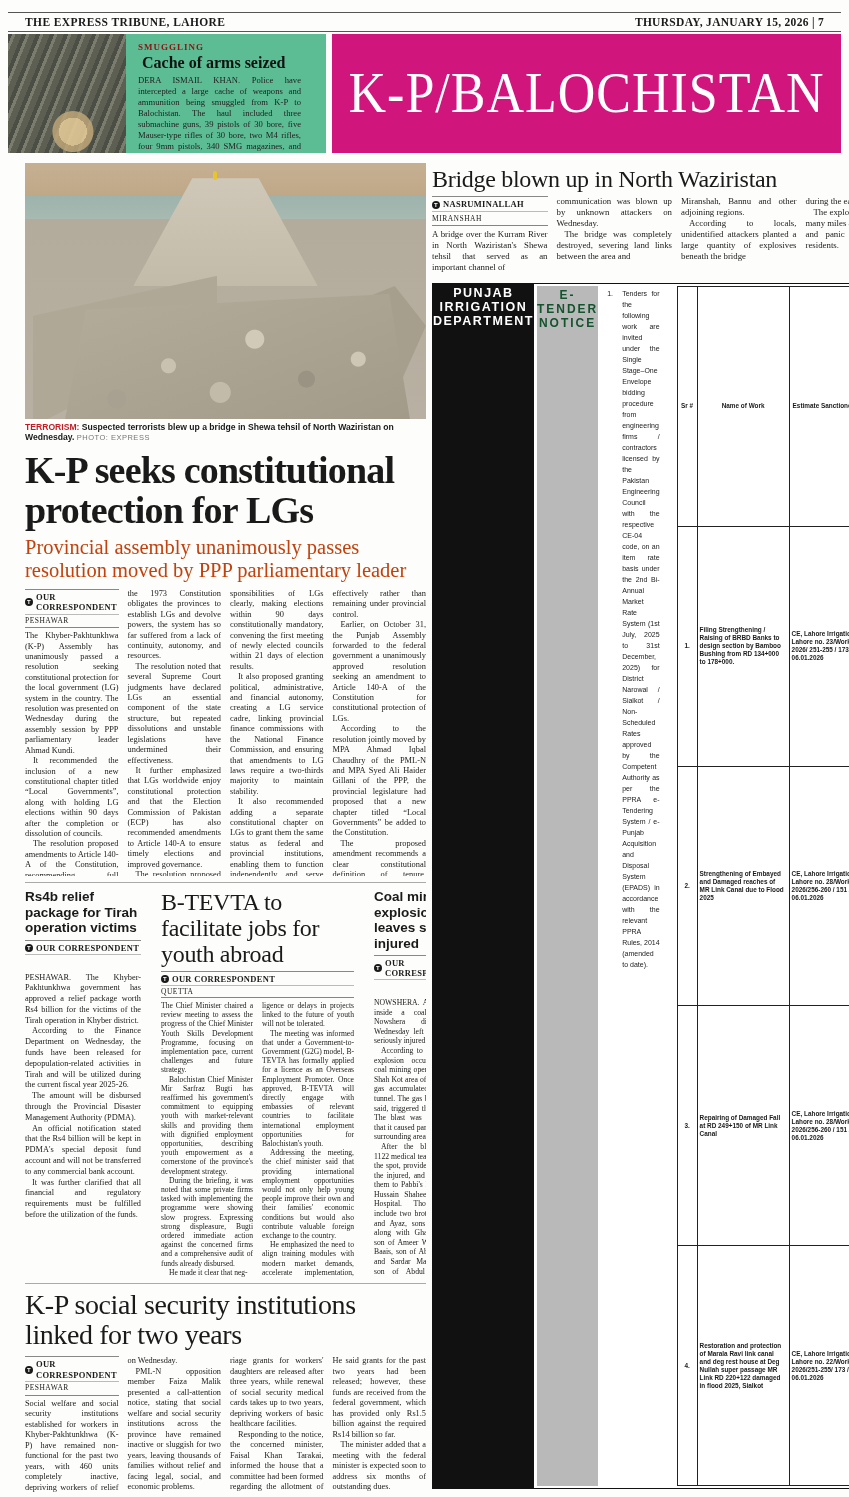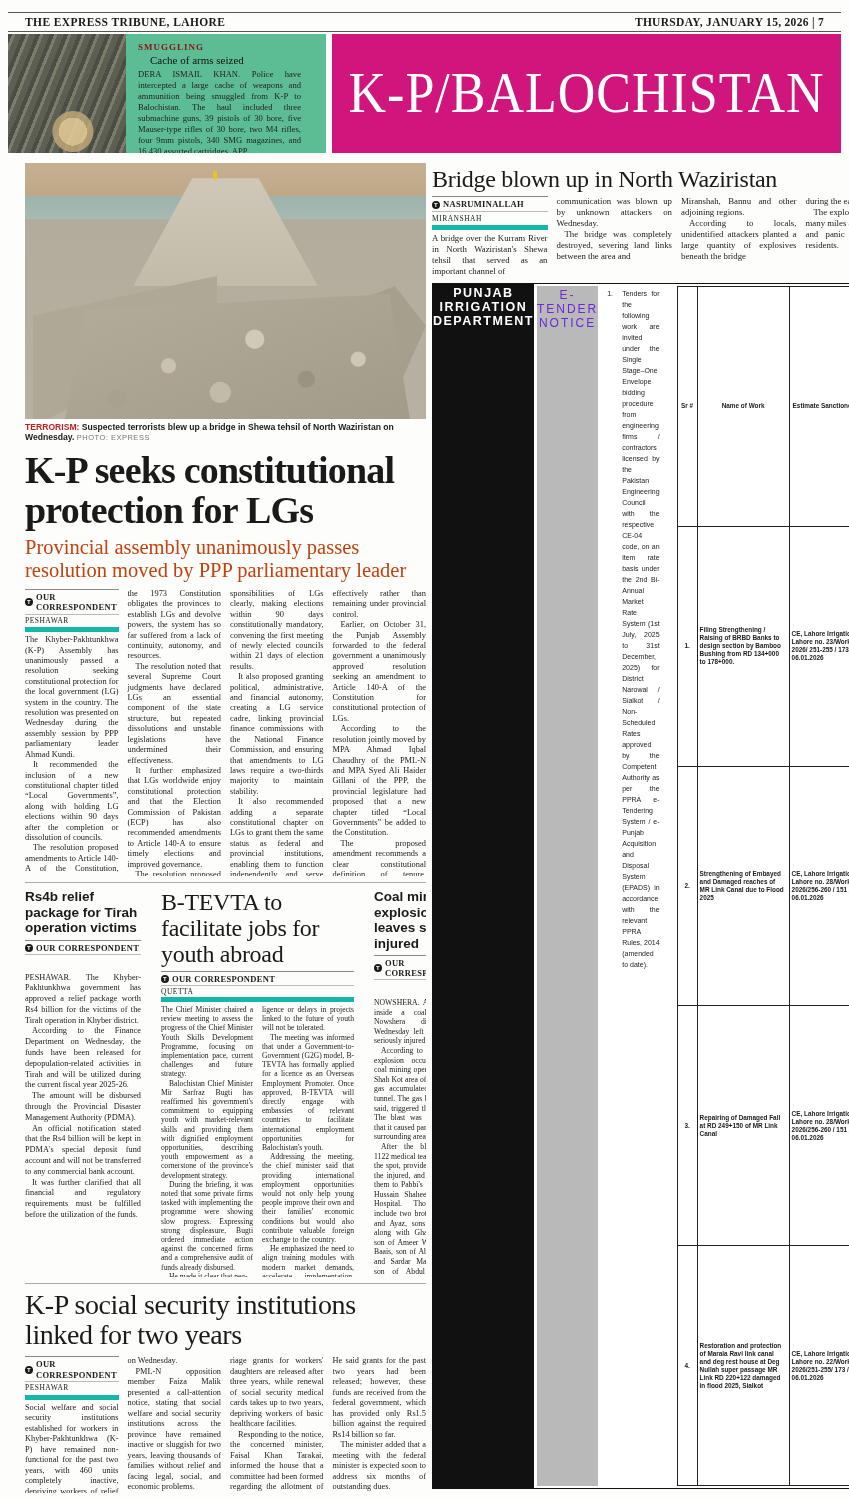--- a/index.html
+++ b/index.html
@@ -16,29 +16,29 @@
   .mast-date { font-weight:bold; font-size:11.5px; letter-spacing:.3px; }
   
   .greenbox { position:absolute; top:34px; left:8px; width:318px; height:119px; background:var(--green); overflow:hidden; }
   .weapons { position:absolute; left:0; top:0; width:118px; height:119px;
      background:
        radial-gradient(circle at 55% 82%, rgba(225,200,150,.9) 0 14px, rgba(190,165,120,.85) 14px 20px, transparent 21px),
        repeating-linear-gradient(112deg, #4a4e44 0 4px, #7a7d6e 4px 7px, #5c5f52 7px 13px),
        #666a5c; }
   .smuggle-text { position:absolute; left:130px; top:8px; right:25px; }
   .kicker-red { color:#8e1414; font-weight:bold; font-size:9px; letter-spacing:1px; }
-  .smuggle-h { font-size:11px; font-weight:normal; margin:2px 0 3px 12px; color:#111; }
+  .smuggle-h { font-size:16px; font-weight:bold; margin:2px 0 3px 4px; color:#111; }
   .smuggle-b { font-size:8.6px; line-height:11px; text-align:justify; color:#222; }
   .banner { position:absolute; top:34px; left:332px; width:509px; height:119px; background:var(--magenta);
      display:flex; align-items:center; justify-content:center; }
   .banner span { color:#fff; font-size:52px; letter-spacing:1px; font-weight:400; transform:scaleY(1.08); }
   
   .byline { border-top:1px solid #888; border-bottom:1px solid #bbb; padding:2px 0 1px 0; font-weight:bold; font-size:8.5px; letter-spacing:.3px; display:flex; align-items:center; gap:3px; }
   .corr-dot { width:8px; height:8px; border-radius:50%; background:#1a1a1a; color:#fff; font-size:6px; line-height:8px; text-align:center; font-family:"Liberation Sans",sans-serif; flex:0 0 auto; }
-  .dateline { border-bottom:5px solid #14b8a6; font-size:7.5px; letter-spacing:.5px; padding:1px 0; margin-bottom:3px; }
+  .dateline { border-bottom:1px solid #14b8a6; font-size:7.5px; letter-spacing:.5px; padding:1px 0; margin-bottom:3px; }
   .cols { display:flex; gap:9px; }
   .col { flex:1; font-size:8.4px; line-height:10.4px; text-align:justify; }
   .col p { margin:0; }
   .col p + p { text-indent:8px; }
   hr.div { border:none; border-top:1px solid #aaa; margin:6px 0; }
   
   .leftcol { position:absolute; left:25px; top:163px; width:401px; bottom:4px; overflow:hidden; }
   .bphoto { position:relative; width:100%; height:256px; overflow:hidden;
      background: linear-gradient(to bottom, #c6b093 0%, #bfa887 13%, #9db3ac 13%, #a8bab2 22%, #b3ab9b 22%, #b8b0a2 100%); }
   .deck { position:absolute; left:50%; top:6%; width:46%; height:42%; transform:translateX(-50%);
@@ -80,21 +80,21 @@
   .social-body .col { font-size:8.3px; line-height:10.5px; }
   
   .rightcol { position:absolute; left:432px; top:166px; width:489px; bottom:8px; }
   .bridge-h { font-size:24px; line-height:26px; font-weight:500; letter-spacing:-.3px; margin-bottom:4px; }
   .bridge-body { height:92px; overflow:hidden; }
   .bridge-body .col { font-size:8.8px; line-height:11px; }
   
   .tender { position:absolute; left:0; right:0; top:101px; bottom:0; border:1.5px solid #111;
      font-family:"Liberation Sans",sans-serif; display:flex; flex-direction:row; background:#fff;margin-top:16px; }
   .t-dept { background:#111; color:#fff; text-align:center; font-weight:bold; font-size:12.5px; letter-spacing:1.5px; padding:2px 0; }
-  .t-sub  { background:#b9b9b9; color:#6d28d9; text-align:center; font-weight:normal; font-size:12px; letter-spacing:2px; padding:1.5px 0; margin:2px 3px; }
+  .t-sub  { background:#b9b9b9; color:#14532d; text-align:center; font-weight:bold; font-size:12px; letter-spacing:2px; padding:1.5px 0; margin:2px 3px; }
   .t-item1 { display:flex; padding:4px 9px 3px 6px; font-size:7px; line-height:11px; text-align:justify; }
   .t-item1 .cno { width:15px; flex:0 0 auto; }
   table.t-tab { border-collapse:collapse; margin:2px 8px; table-layout:fixed; width:calc(100% - 16px); }
   .t-tab th, .t-tab td { border:1px solid #222; font-size:6.4px; line-height:8px; font-weight:bold; padding:2px; vertical-align:middle; text-align:center; }
   .t-tab td.wk, .t-tab td.est { text-align:left; }
   .t-tab th { background:#fff; }
   .rot { writing-mode:vertical-rl; transform:rotate(180deg); display:inline-block; max-height:46px; white-space:normal; }
   .conds { flex:1; overflow:hidden; padding:4px 9px 2px 6px; }
   .cond { display:flex; margin-bottom:4px; font-size:7px; line-height:10.4px; }
   .cond .cno { width:15px; flex:0 0 auto; }

